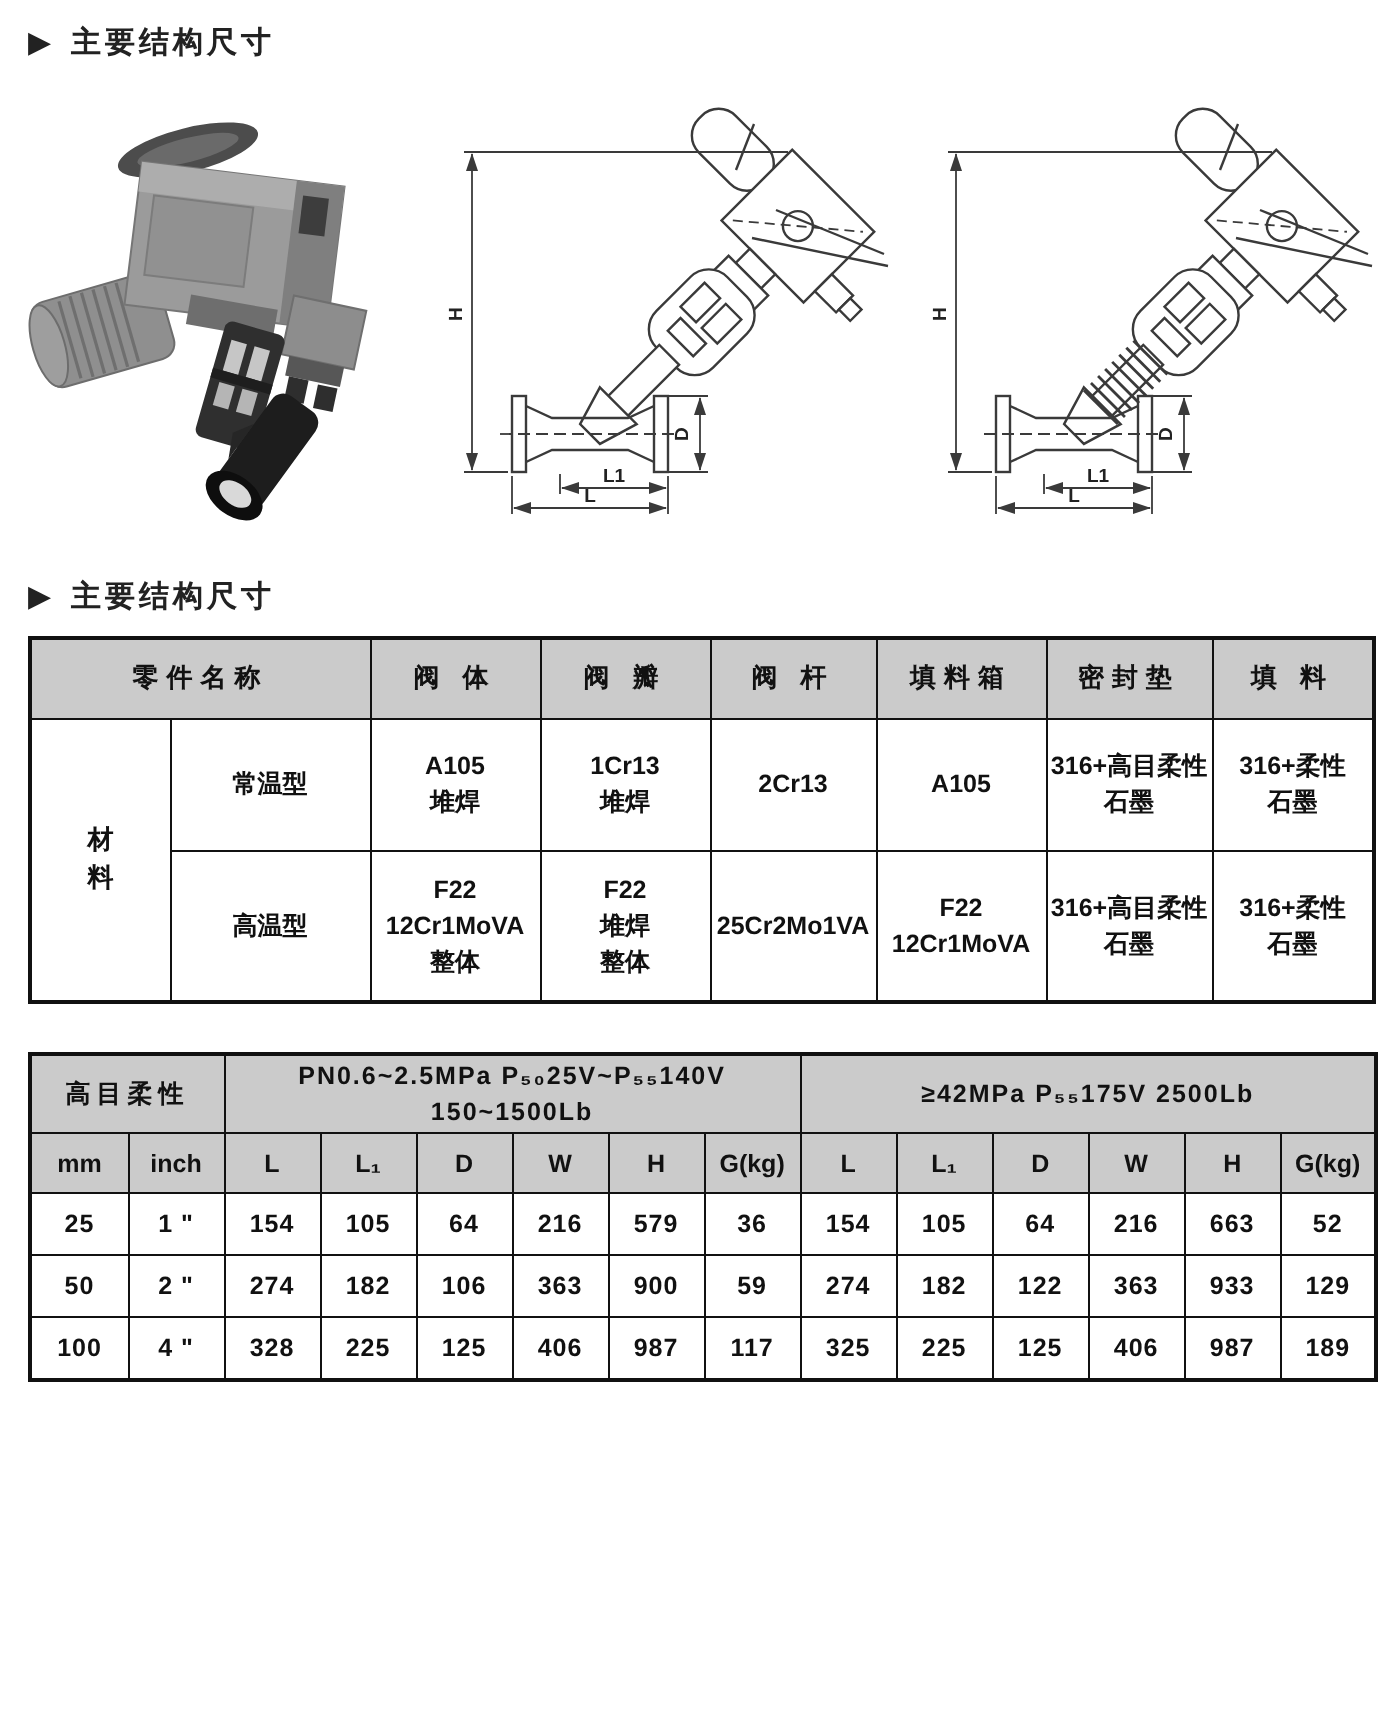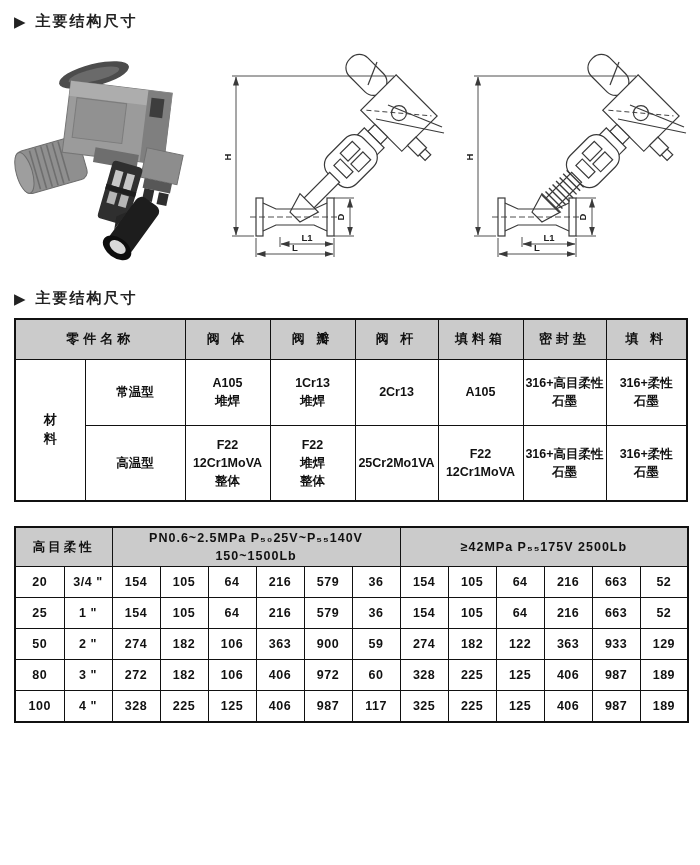--- a/index.html
+++ b/index.html
@@ -319,35 +319,35 @@
       <col style="width:48px">
         <col style="width:48px">
     </colgroup>
     <tbody>
         <tr>
       <th class="hd gh cn" colspan="2">高目柔性</th>
       <th class="hd gh" colspan="6">PN0.6~2.5MPa  P₅₀25V~P₅₅140V  150~1500Lb</th>
       <th class="hd gh" colspan="6">≥42MPa  P₅₅175V  2500Lb</th>
     </tr>
     <tr>
-          <td>20</td>
-          <td>3/4 "</td>
-          <td>154</td>
-          <td>105</td>
-          <td>64</td>
-          <td>216</td>
-          <td>579</td>
-          <td>36</td>
-          <td>154</td>
-          <td>105</td>
-          <td>64</td>
-          <td>216</td>
-          <td>663</td>
-          <td>52</td>
-        </tr>
+      <th class="hd sh">mm</th>
+      <th class="hd sh">inch</th>
+      <th class="hd sh">L</th>
+      <th class="hd sh">L₁</th>
+      <th class="hd sh">D</th>
+      <th class="hd sh">W</th>
+      <th class="hd sh">H</th>
+      <th class="hd sh">G(kg)</th>
+      <th class="hd sh">L</th>
+      <th class="hd sh">L₁</th>
+      <th class="hd sh">D</th>
+      <th class="hd sh">W</th>
+      <th class="hd sh">H</th>
+      <th class="hd sh">G(kg)</th>
+    </tr>
     <tr>
           <td>25</td>
           <td>1 "</td>
           <td>154</td>
           <td>105</td>
           <td>64</td>
           <td>216</td>
           <td>579</td>
           <td>36</td>
           <td>154</td>
@@ -367,36 +367,20 @@
           <td>900</td>
           <td>59</td>
           <td>274</td>
           <td>182</td>
           <td>122</td>
           <td>363</td>
           <td>933</td>
           <td>129</td>
         </tr>
     <tr>
-          <td>80</td>
-          <td>3 "</td>
-          <td>272</td>
-          <td>182</td>
-          <td>106</td>
-          <td>406</td>
-          <td>972</td>
-          <td>60</td>
-          <td>328</td>
-          <td>225</td>
-          <td>125</td>
-          <td>406</td>
-          <td>987</td>
-          <td>189</td>
-        </tr>
-    <tr>
           <td>100</td>
           <td>4 "</td>
           <td>328</td>
           <td>225</td>
           <td>125</td>
           <td>406</td>
           <td>987</td>
           <td>117</td>
           <td>325</td>
           <td>225</td>

